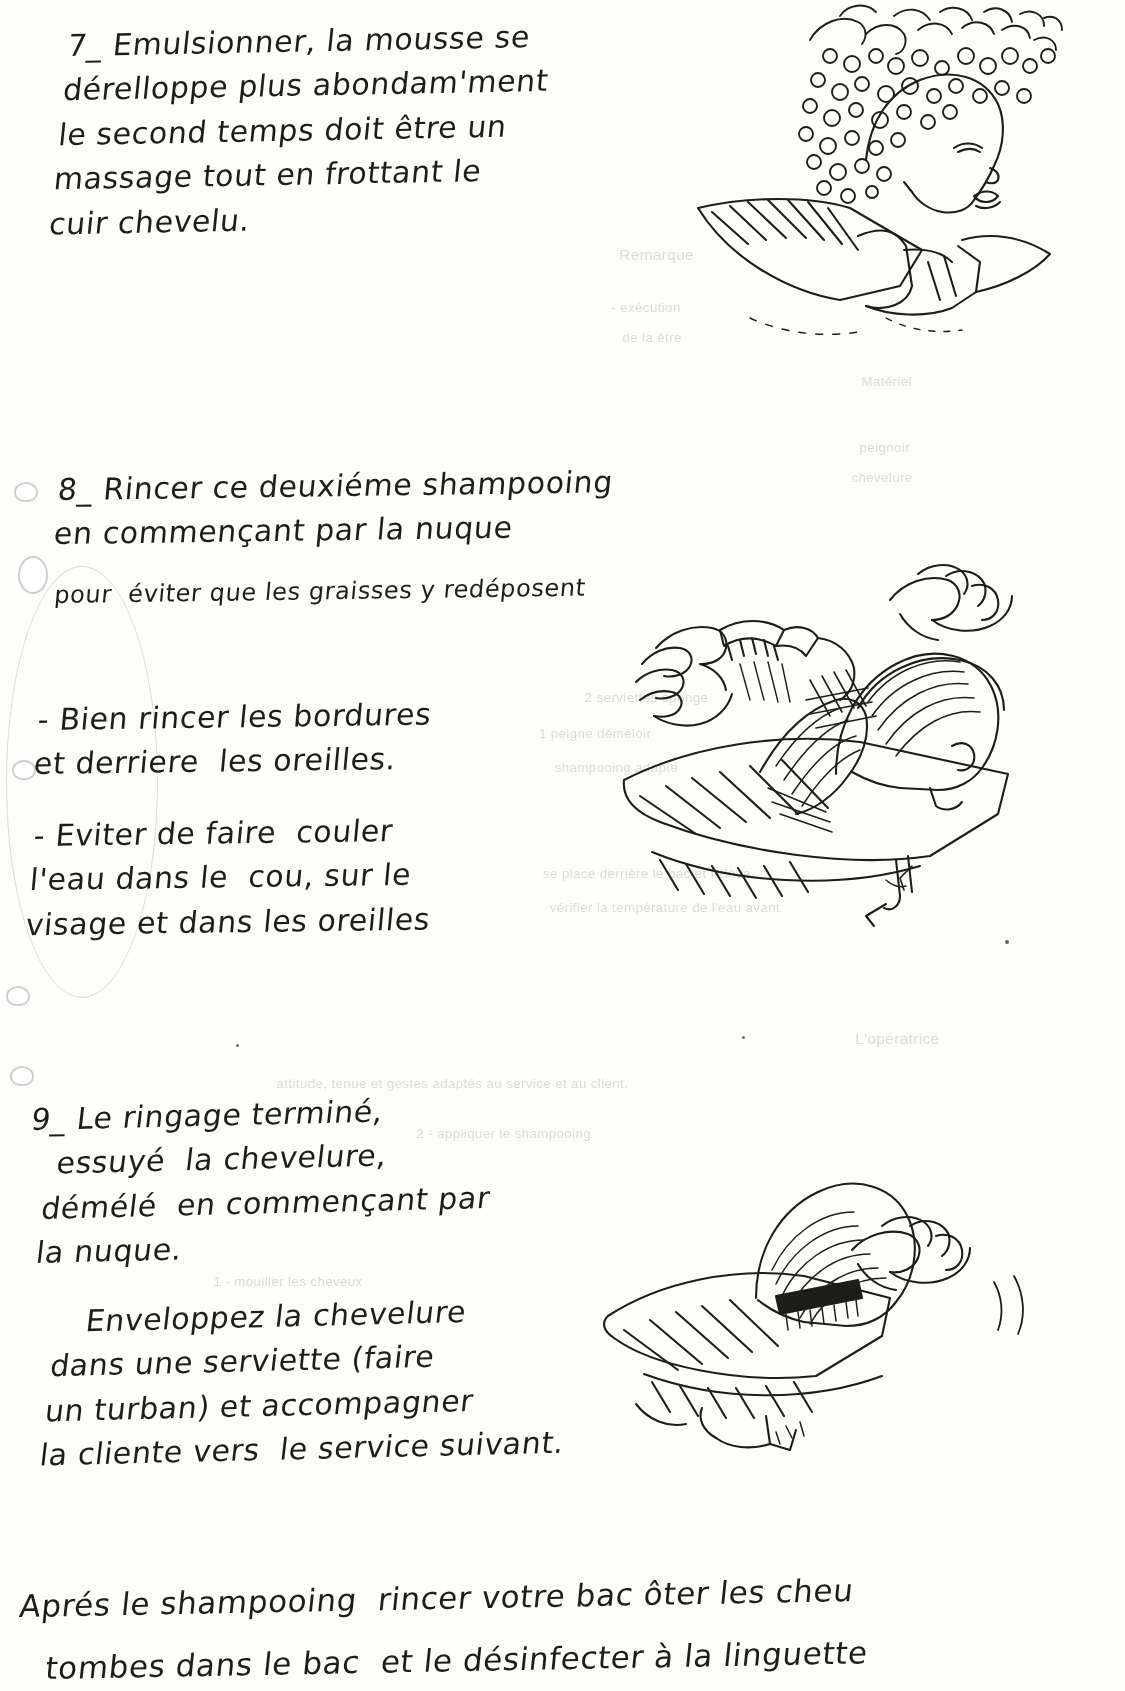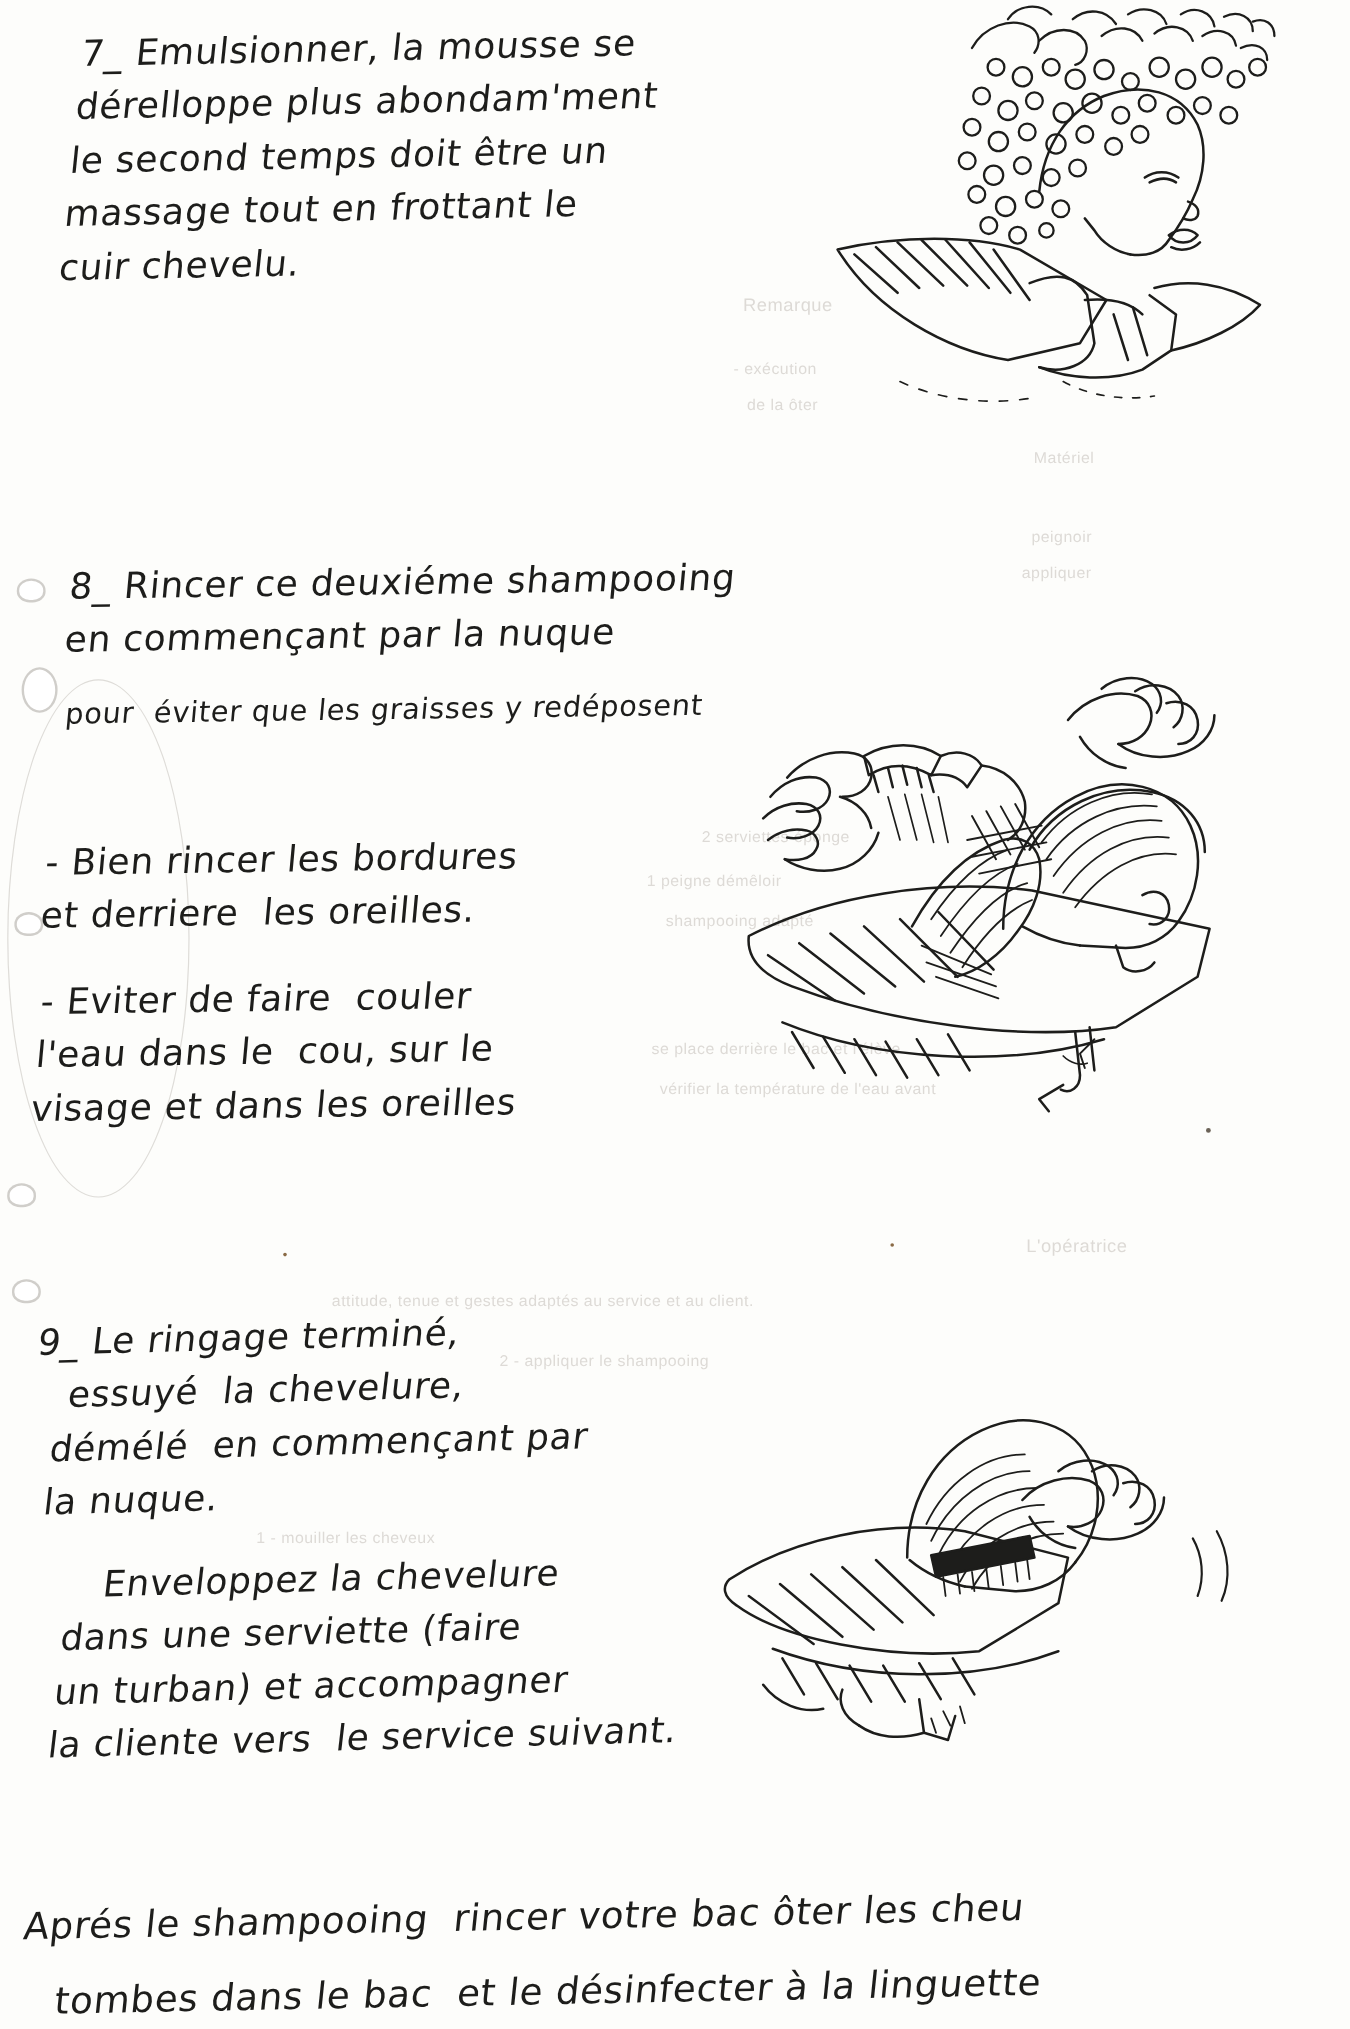--- a/index.html
+++ b/index.html
@@ -69,24 +69,24 @@
     border-radius: 50%;
   }
 </style>
 </head>
 <body>
 
 <div class="page">
 
   <div class="ghost big" style="left:620px; top:246px;">Remarque</div>
   <div class="ghost" style="left:612px; top:300px;">- exécution</div>
-  <div class="ghost" style="left:623px; top:330px;">de la ôter</div>
+  <div class="ghost" style="left:623px; top:330px;">de la être</div>
   <div class="ghost" style="left:862px; top:374px;">Matériel</div>
   <div class="ghost" style="left:860px; top:440px;">peignoir</div>
-  <div class="ghost" style="left:852px; top:470px;">appliquer</div>
+  <div class="ghost" style="left:852px; top:470px;">chevelure</div>
   <div class="ghost" style="left:586px; top:690px;">2 serviettes éponge</div>
   <div class="ghost" style="left:540px; top:726px;">1 peigne démêloir</div>
   <div class="ghost" style="left:556px; top:760px;">shampooing adapté</div>
   <div class="ghost big" style="left:856px; top:1030px;">L'opératrice</div>
   <div class="ghost" style="left:545px; top:866px;">se place derrière le bac et l'élève</div>
   <div class="ghost" style="left:552px; top:900px;">vérifier la température de l'eau avant</div>
   <div class="ghost" style="left:215px; top:1274px;">1 - mouiller les cheveux</div>
   <div class="ghost" style="left:418px; top:1126px;">2 - appliquer le shampooing</div>
   <div class="ghost" style="left:280px; top:1076px;">attitude, tenue et gestes adaptés au service et au client.</div>
 

